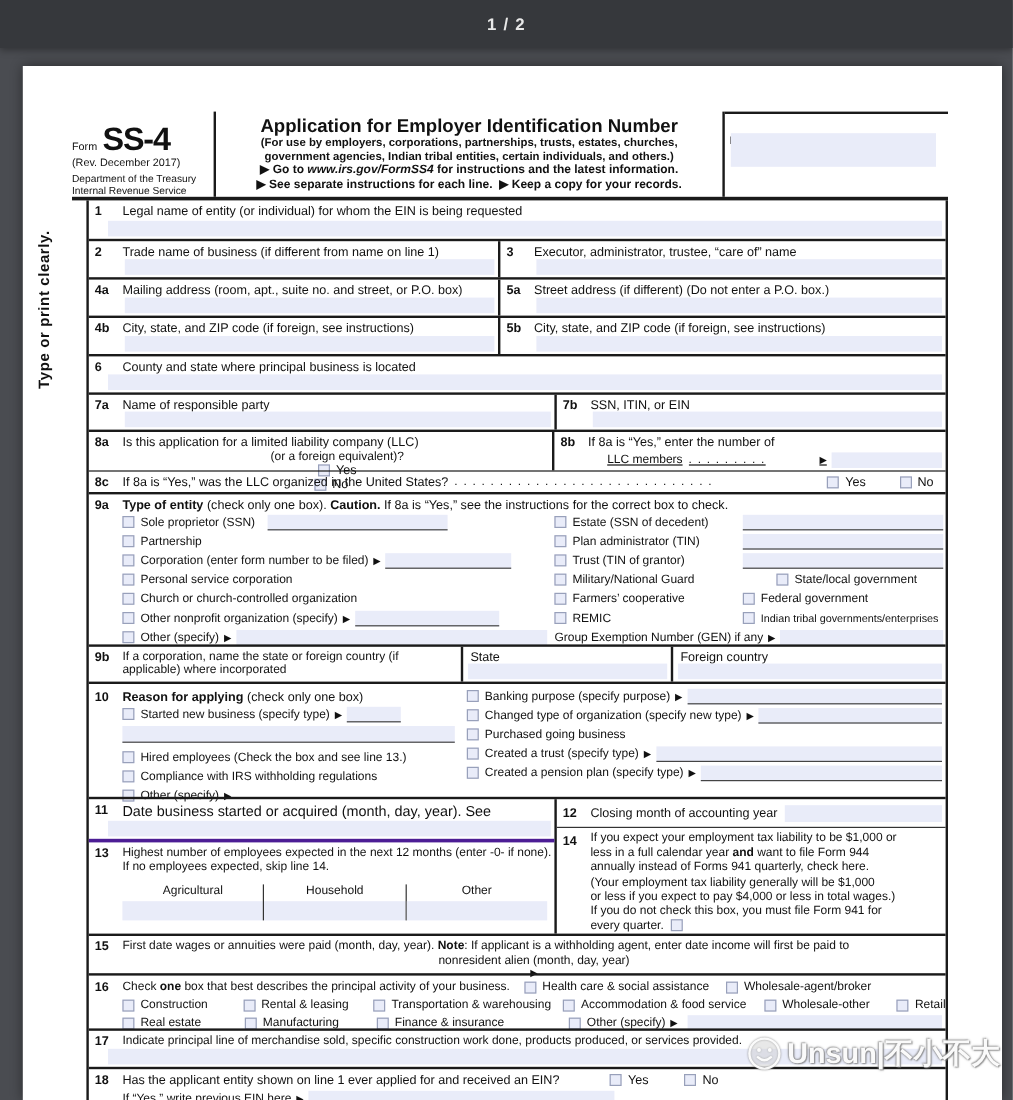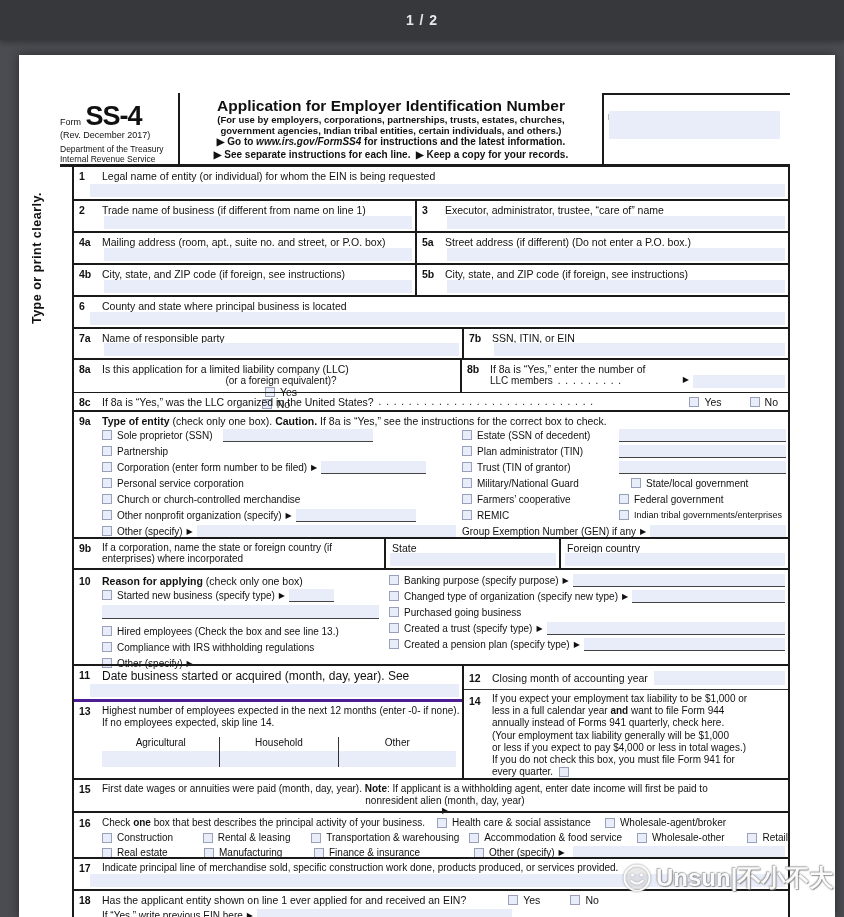--- a/index.html
+++ b/index.html
@@ -181,21 +181,21 @@
                 <span class="cb"></span>
                 <span>No</span>
               </span>
           </div>
         </div>
         <div class="cell vdiv" style="flex:1;display:block;">
           <div style="display:flex;">
             <span class="num">8b</span>
             <span class="lbl">If 8a is “Yes,” enter the number of</span>
           </div>
-          <div style="display:flex;padding-left:28px;height:16px;">
+          <div style="display:flex;align-items:center;padding-left:44px;height:16px;text-decoration:underline;">
             <span class="s10">LLC members</span>
             <span class="dots">. . . . . . . . .</span>
             <span class="arrow">▶</span>
             <span class="fld" style="width:92px;height:13px;margin-right:3px;"></span>
           </div>
         </div>
       </div>
 
       <div class="row thin" style="height:18px;align-items:center;">
         <span class="num" style="padding-top:0;">8c</span>
@@ -233,21 +233,21 @@
                 <span>Corporation (enter form number to be filed)</span>
                 <span class="arrow">▶</span>
                 <span class="fld uline" style="width:105px;height:12px;"></span>
               </div>
             <div class="cbi">
                 <span class="cb"></span>
                 <span>Personal service corporation</span>
               </div>
             <div class="cbi">
                 <span class="cb"></span>
-                <span>Church or church-controlled merchandise</span>
+                <span>Church or church-controlled organization</span>
               </div>
             <div class="cbi">
                 <span class="cb"></span>
                 <span>Other nonprofit organization (specify)</span>
                 <span class="arrow">▶</span>
                 <span class="fld uline" style="width:120px;height:12px;"></span>
               </div>
             <div class="cbi">
                 <span class="cb"></span>
                 <span>Other (specify)</span>
@@ -265,21 +265,21 @@
                 <span class="cb"></span>
                 <span style="width:142px;">Plan administrator (TIN)</span>
                 <span class="fld uline" style="flex:1;height:12px;margin-right:2px;"></span>
               </div>
             <div class="cbi">
                 <span class="cb"></span>
                 <span style="width:142px;">Trust (TIN of grantor)</span>
                 <span class="fld uline" style="flex:1;height:12px;margin-right:2px;"></span>
               </div>
             <div class="cbi">
-              <span style="display:flex;align-items:center;width:169px;">
+              <span style="display:flex;align-items:center;width:185px;">
                   <span class="cb"></span>
                   <span>Military/National Guard</span>
                 </span>
               <span style="display:flex;align-items:center;">
                   <span class="cb"></span>
                   <span>State/local government</span>
                 </span>
             </div>
             <div class="cbi">
               <span style="display:flex;align-items:center;width:157px;">
@@ -307,21 +307,21 @@
                 <span class="fld" style="flex:1;height:13px;margin-right:2px;"></span>
               </div>
           </div>
         </div>
       </div>
 
       <div class="row" style="height:31px;">
         <div class="cell" style="width:310px;display:block;">
           <div style="display:flex;">
             <span class="num">9b</span>
-            <span class="lbl" style="font-size:10px;"><span>If a corporation, name the state or foreign country (if</span><br><span>enterprises) where incorporated</span></span>
+            <span class="lbl" style="font-size:10px;"><span>If a corporation, name the state or foreign country (if</span><br><span>applicable) where incorporated</span></span>
           </div>
         </div>
         <div class="cell vdiv" style="width:175px;display:block;">
           <div class="lbl" style="padding-left:6px;">State</div>
           <div class="fill" style="left:4px;"></div>
         </div>
         <div class="cell vdiv" style="flex:1;display:block;">
           <div class="lbl" style="padding-left:6px;">Foreign country</div>
           <div class="fill" style="left:4px;"></div>
         </div>

